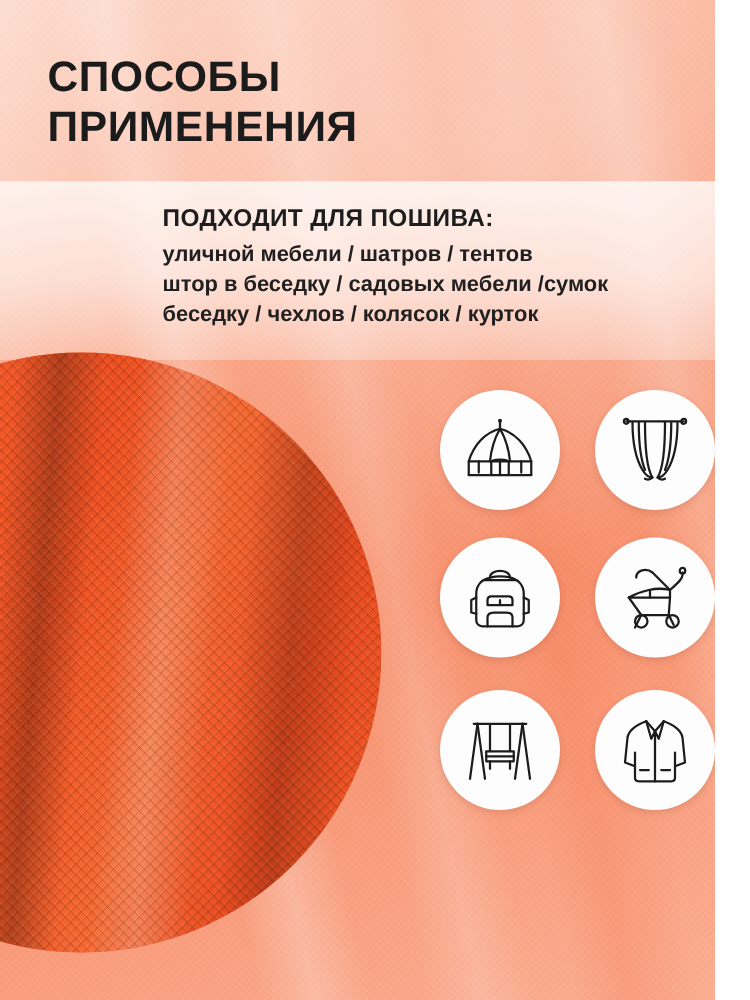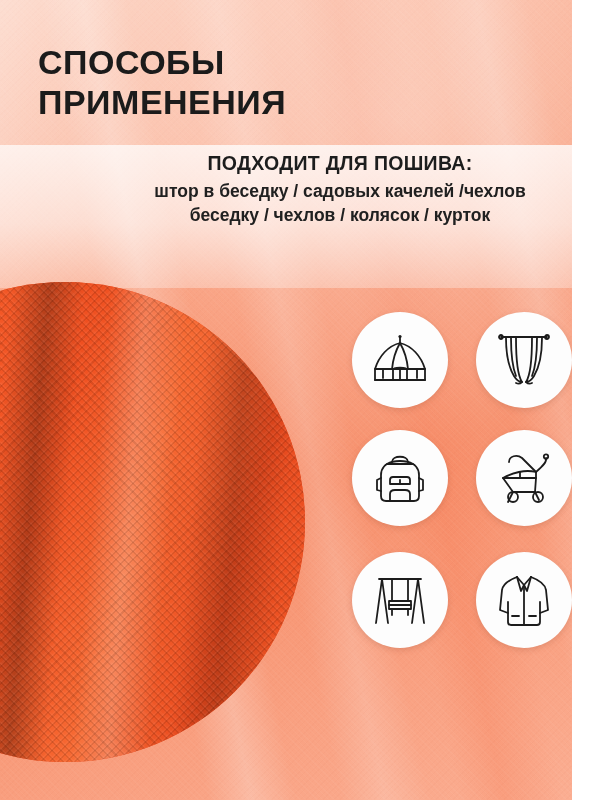--- a/index.html
+++ b/index.html
@@ -74,23 +74,23 @@
     position: absolute;
     left: 0;
     top: 145px;
     width: 600px;
     height: 143px;
     background: linear-gradient(180deg, rgba(255,255,255,0.80) 0%, rgba(255,255,255,0.62) 55%, rgba(255,255,255,0.30) 100%);
   }
   .info-text {
     position: absolute;
     right: 22px;
-    top: 152px;
+    top: 164px;
     width: 420px;
-    text-align: center;
+    text-align: left;
     color: #1d1d1d;
   }
   .info-heading {
     font-size: 19.5px;
     font-weight: bold;
     letter-spacing: 0.3px;
     margin-bottom: 5px;
   }
   .info-line {
     font-size: 17.5px;
@@ -168,21 +168,22 @@
   <div class="bg-texture"></div>
   <div class="bg-vignette"></div>
 
   <div class="header-band"></div>
   <div class="title">СПОСОБЫ
 ПРИМЕНЕНИЯ</div>
 
   <div class="info-strip"></div>
   <div class="info-text">
     <div class="info-heading">ПОДХОДИТ ДЛЯ ПОШИВА:</div>
-    <div class="info-line">штор в беседку / садовых качелей /чехлов</div>
+    <div class="info-line">уличной мебели / шатров / тентов</div>
+    <div class="info-line">штор в беседку / садовых мебели /сумок</div>
     <div class="info-line">беседку / чехлов / колясок / курток</div>
   </div>
 
   <div class="fabric-circle">
     <div class="f-base"></div>
     <div class="f-folds"></div>
     <div class="f-weave"></div>
   </div>
 
   <div class="icons">

